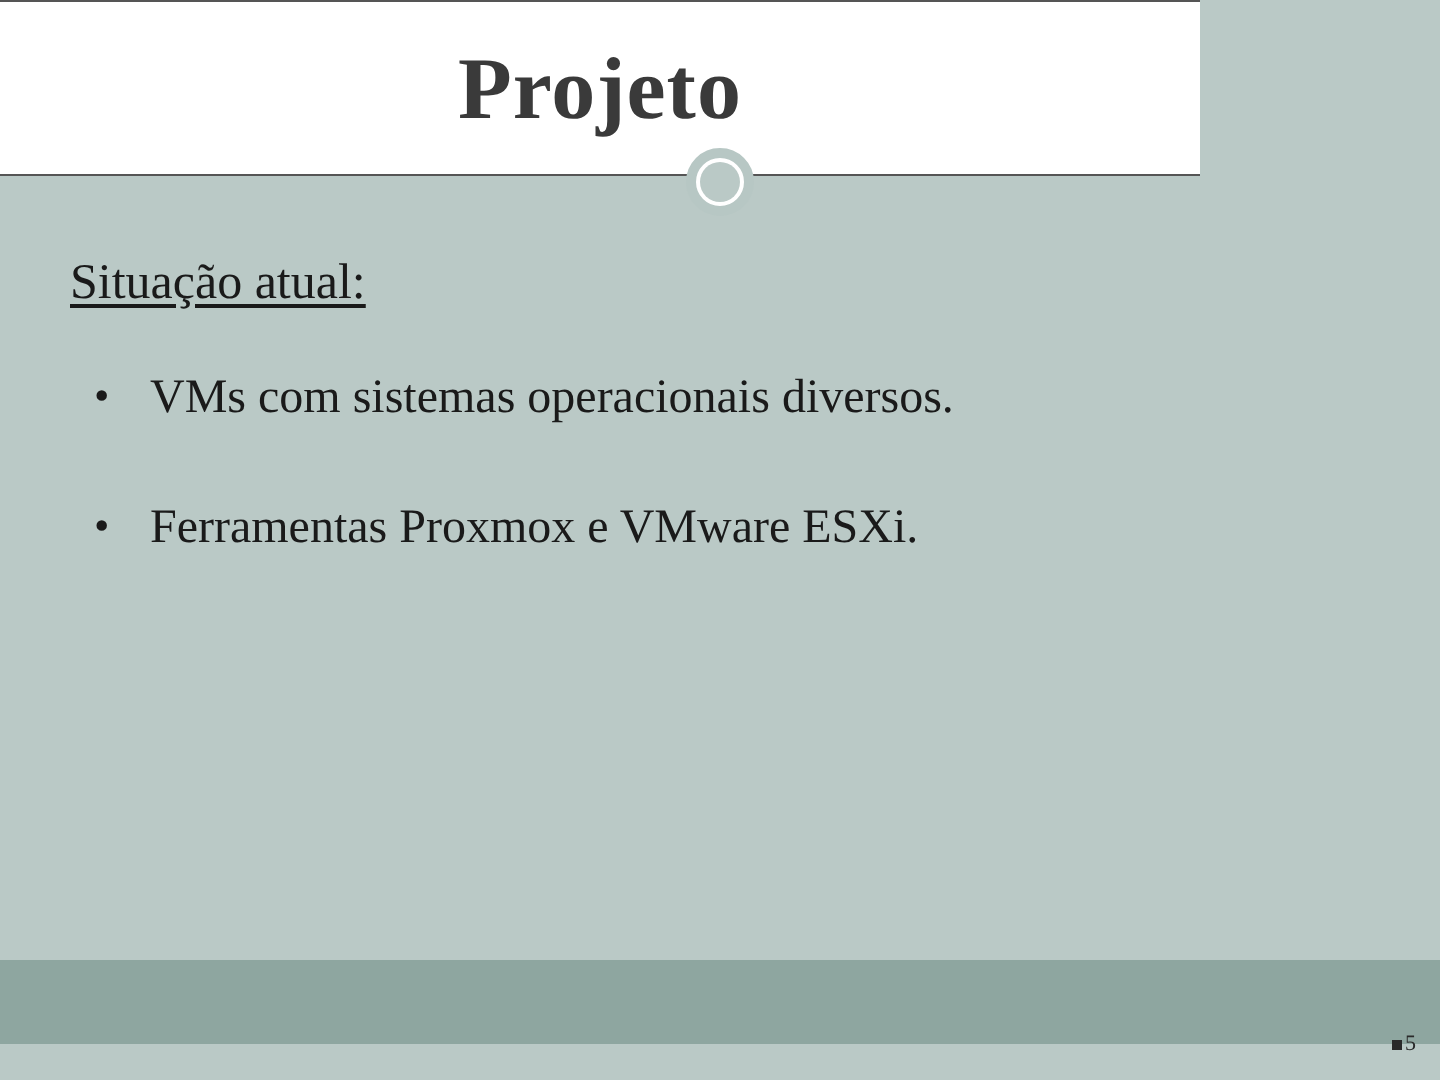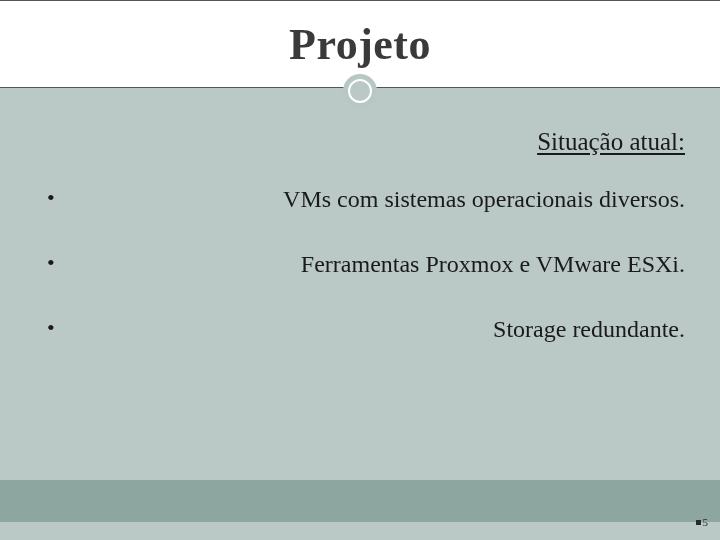--- a/index.html
+++ b/index.html
@@ -12,21 +12,21 @@
   .slide {
     width: 720px;
     height: 540px;
     background: #bac9c6;
     position: relative;
   }
   .title-band {
     position: absolute;
     top: 0;
     left: 0;
-    width: 720px;
+    width: 600px;
     height: 88px;
     background: #ffffff;
     border-top: 1.5px solid #555;
     border-bottom: 1.5px solid #555;
     display: flex;
     align-items: center;
     justify-content: center;
   }
   .title {
     font-size: 44px;
@@ -52,21 +52,20 @@
     inset: 2px;
     border-radius: 50%;
     background: #bac9c6;
   }
   .content {
     position: absolute;
     top: 128px;
     left: 35px;
     right: 35px;
     color: #1a1a1a;
-    text-align: right;
   }
   .subheading {
     font-size: 25px;
     font-weight: normal;
     text-decoration: underline;
     text-underline-offset: 3px;
     margin-bottom: 28px;
   }
   ul.bullets {
     list-style: none;
@@ -121,21 +120,20 @@
     <div class="title">Projeto</div>
   </div>
 
   <div class="ring"></div>
 
   <div class="content">
     <div class="subheading">Situação atual:</div>
     <ul class="bullets">
       <li>VMs com sistemas operacionais diversos.</li>
       <li>Ferramentas Proxmox e VMware ESXi.</li>
-      <li>Storage redundante.</li>
     </ul>
   </div>
 
   <div class="footer-bar"></div>
 
   <div class="page-num">
     <span class="sq"></span>
     <span>5</span>
   </div>
 

